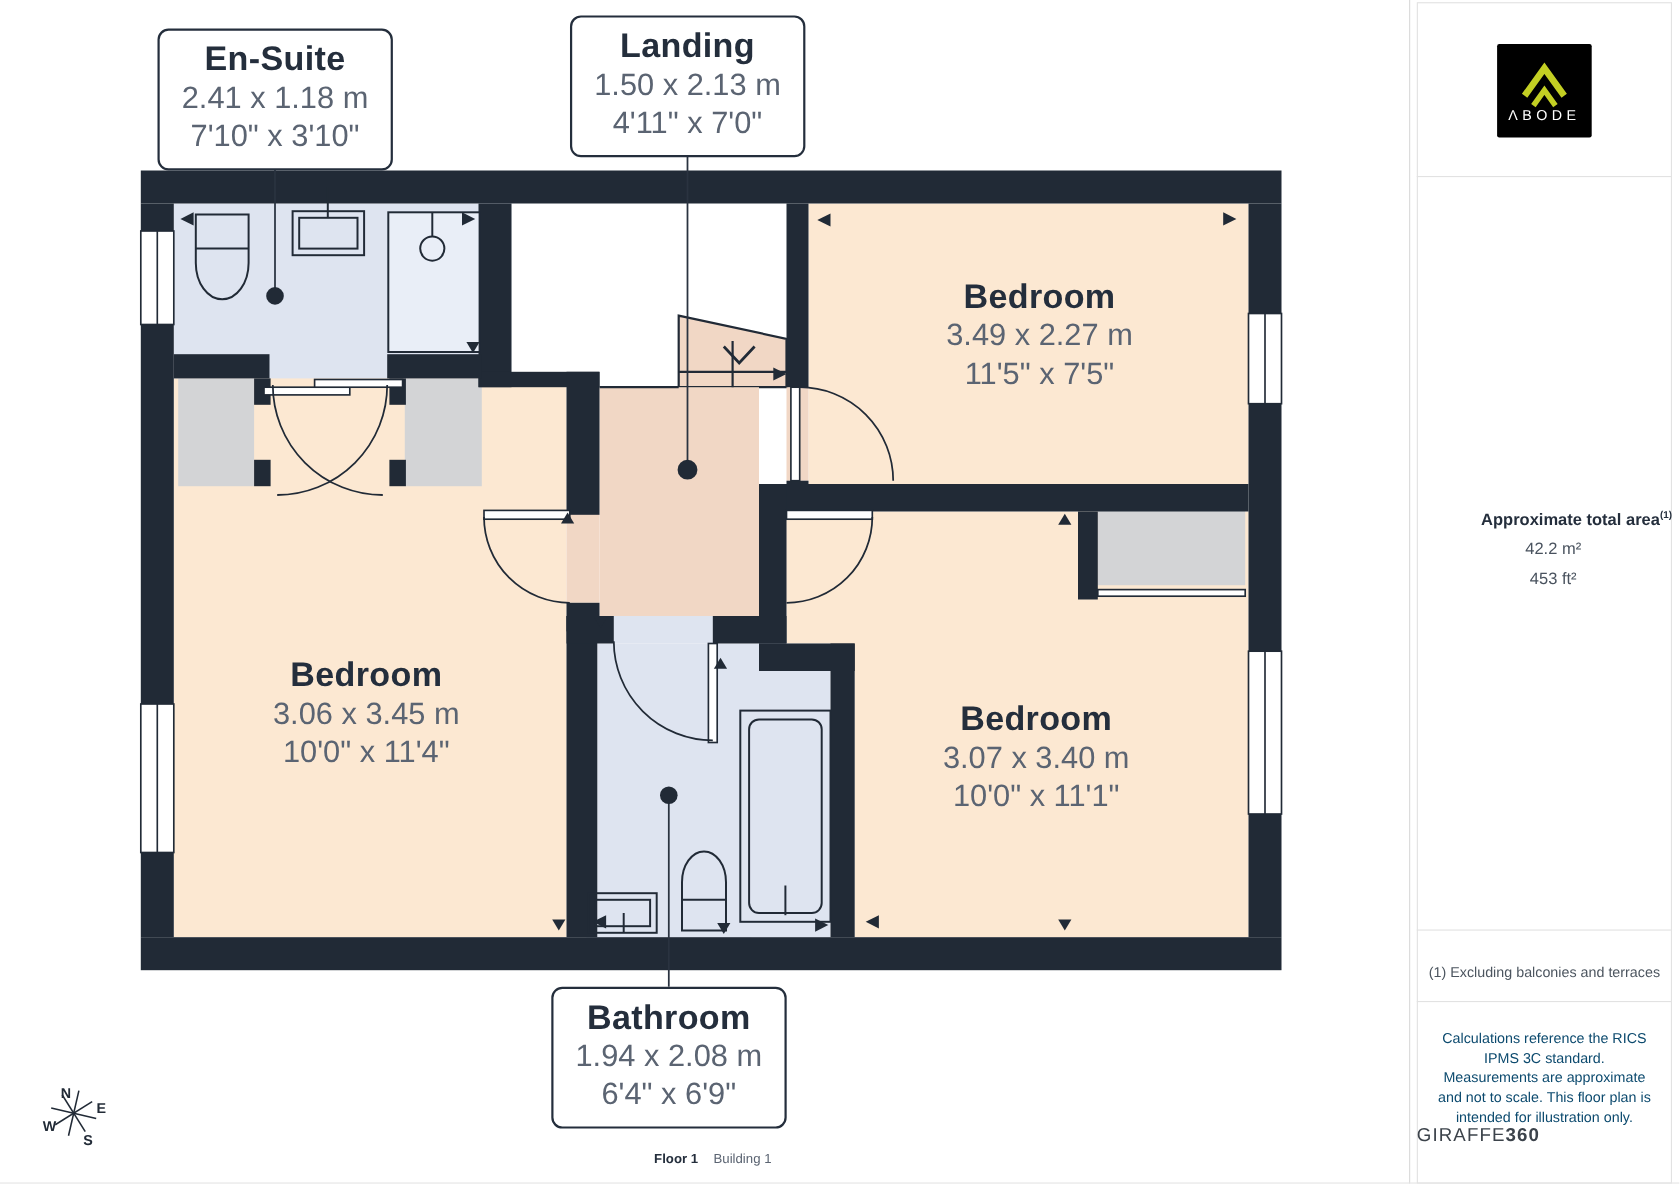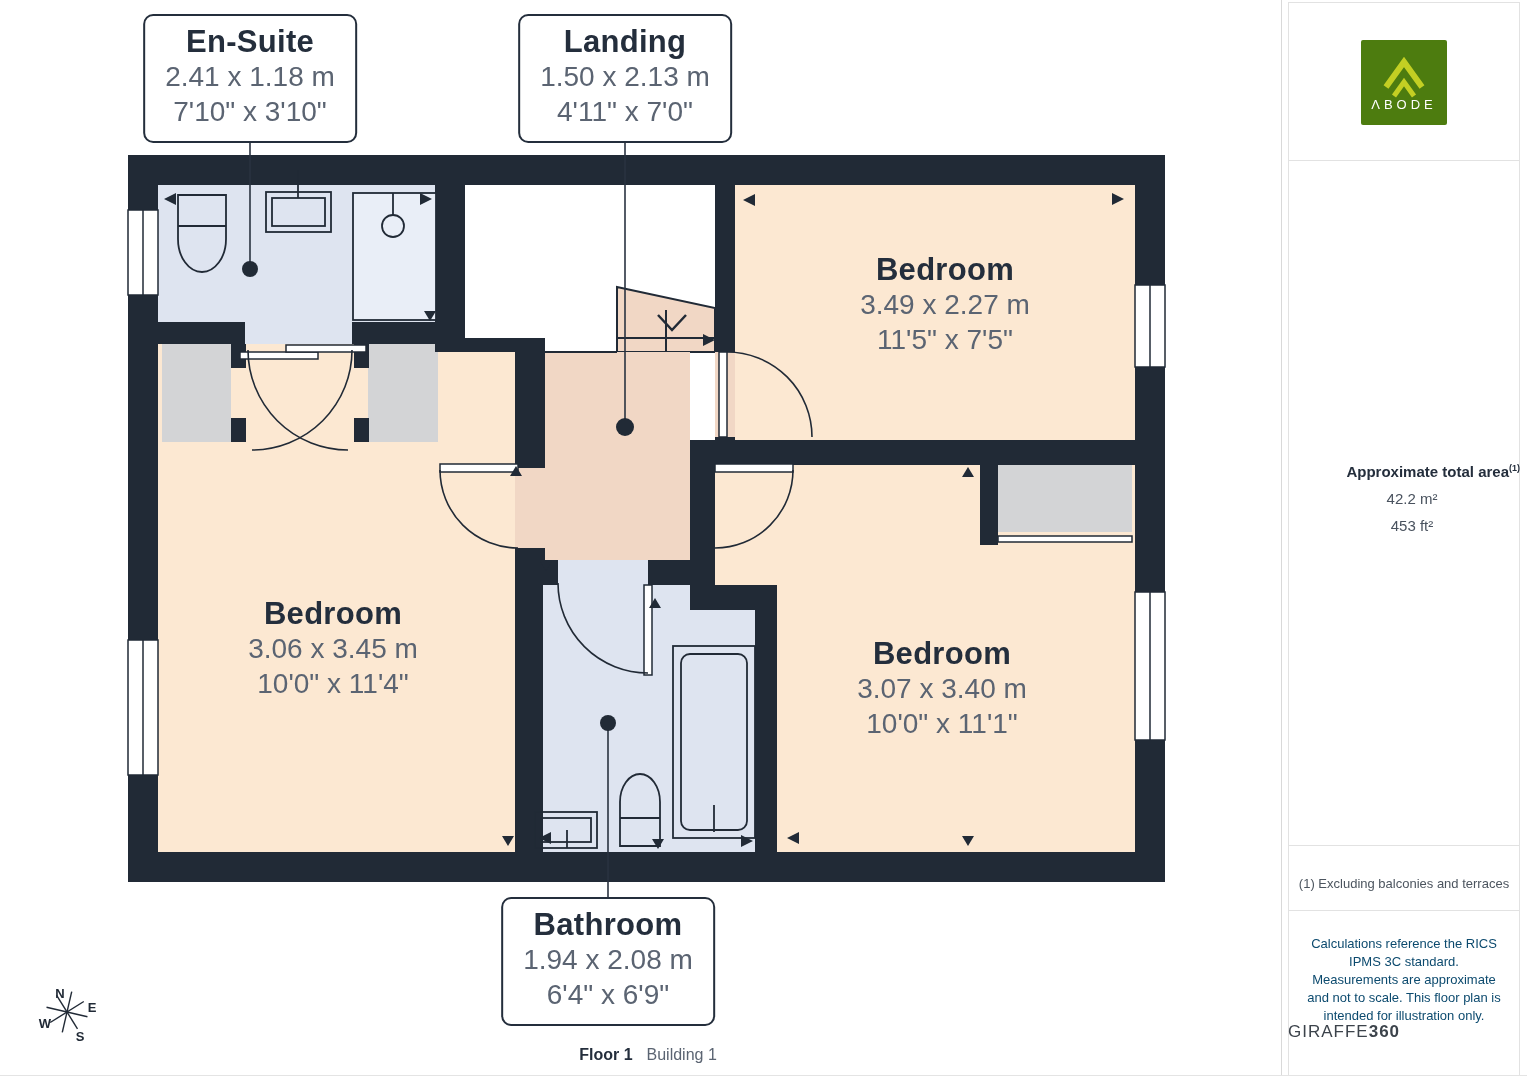--- a/index.html
+++ b/index.html
@@ -10,37 +10,37 @@
   .room-label{position:absolute;text-align:center;transform:translate(-50%,0);white-space:nowrap;}
   .room-label .title{display:block;font-weight:700;font-size:31px;color:#242e3c;letter-spacing:.3px;}
   .room-label .dims{display:block;font-size:28px;color:#5b6472;line-height:1.24;}
   .room-label.boxed{background:#ffffff;border:2px solid #242e3c;border-radius:10px;padding:8px 20px 12px 20px;}
 
   
   .sidebar-gap-line{position:absolute;left:1281px;top:0;width:1px;height:1076px;background:#d9d9d9;}
   .sidebar-panel{position:absolute;left:1288px;top:2px;width:232px;height:1074px;background:#ffffff;
     border:1px solid #e2e2e2;box-sizing:border-box;}
   .sb-divider{position:absolute;left:1288px;width:232px;height:1px;background:#e2e2e2;}
-  .logo-box{position:absolute;left:1361px;top:40px;width:86px;height:85px;background:#4d7c0f;border-radius:2px;}
+  .logo-box{position:absolute;left:1361px;top:40px;width:86px;height:85px;background:#000000;border-radius:2px;}
   .logo-text{position:absolute;left:0;top:57px;width:86px;text-align:center;color:#ffffff;
     font-size:13px;letter-spacing:4px;font-weight:400;}
   .area-block{position:absolute;left:1288px;top:463px;width:232px;text-align:center;color:#242e3c;}
   .area-heading{font-size:15px;font-weight:700;text-align:right;}
   .area-heading sup{font-size:9px;}
   .area-val{font-size:15px;color:#49525e;margin-top:10px;padding-left:16px;}
   .footnote-block{position:absolute;left:1288px;top:876px;width:232px;text-align:center;
     font-size:13px;color:#4c555f;}
   .disclaimer-block{position:absolute;left:1306px;top:935px;width:196px;text-align:center;
     font-size:13px;color:#0c4a6e;line-height:1.38;}
   .giraffe-block{position:absolute;left:1288px;top:1022px;width:232px;
     font-size:17px;color:#3c434b;letter-spacing:1px;}
   .giraffe-block .num{font-weight:700;}
 
   
-  .plan-footer{position:absolute;left:448px;top:1046px;width:400px;text-align:center;font-size:16px;}
+  .plan-footer{position:absolute;left:448px;top:1046px;width:400px;text-align:center;font-size:12px;}
   .plan-footer .floor{font-weight:700;color:#242e3c;}
   .plan-footer .building{color:#5b6472;margin-left:14px;}
   .bottom-line{position:absolute;left:0;top:1075px;width:1527px;height:1px;background:#e4e4e4;}
 </style>
 </head>
 <body>
 
 <div class="stage">
 
   <svg class="plan-svg" width="1527" height="1080" viewBox="0 0 1527 1080">
@@ -215,21 +215,21 @@
         <line x1="53" y1="998" x2="81" y2="1026"></line>
         <line x1="81" y1="998" x2="53" y2="1026"></line>
       </g>
       <text x="60" y="998" font-size="13" font-weight="bold" fill="#212a36" text-anchor="middle">N</text>
       <text x="92" y="1012" font-size="13" font-weight="bold" fill="#212a36" text-anchor="middle">E</text>
       <text x="45" y="1028" font-size="13" font-weight="bold" fill="#212a36" text-anchor="middle">W</text>
       <text x="80" y="1041" font-size="13" font-weight="bold" fill="#212a36" text-anchor="middle">S</text>
     </g>
   </svg>
 
-  <div class="room-label boxed" style="left:250px;top:14px;text-align:center;">
+  <div class="room-label boxed" style="left:250px;top:26px;text-align:center;">
     <span class="title">En-Suite</span>
     <span class="dims">2.41 x 1.18 m</span>
     <span class="dims">7'10" x 3'10"</span>
   </div>
   <div class="room-label boxed" style="left:625px;top:14px;">
     <span class="title">Landing</span>
     <span class="dims">1.50 x 2.13 m</span>
     <span class="dims">4'11" x 7'0"</span>
   </div>
   <div class="room-label boxed" style="left:608px;top:897px;">

